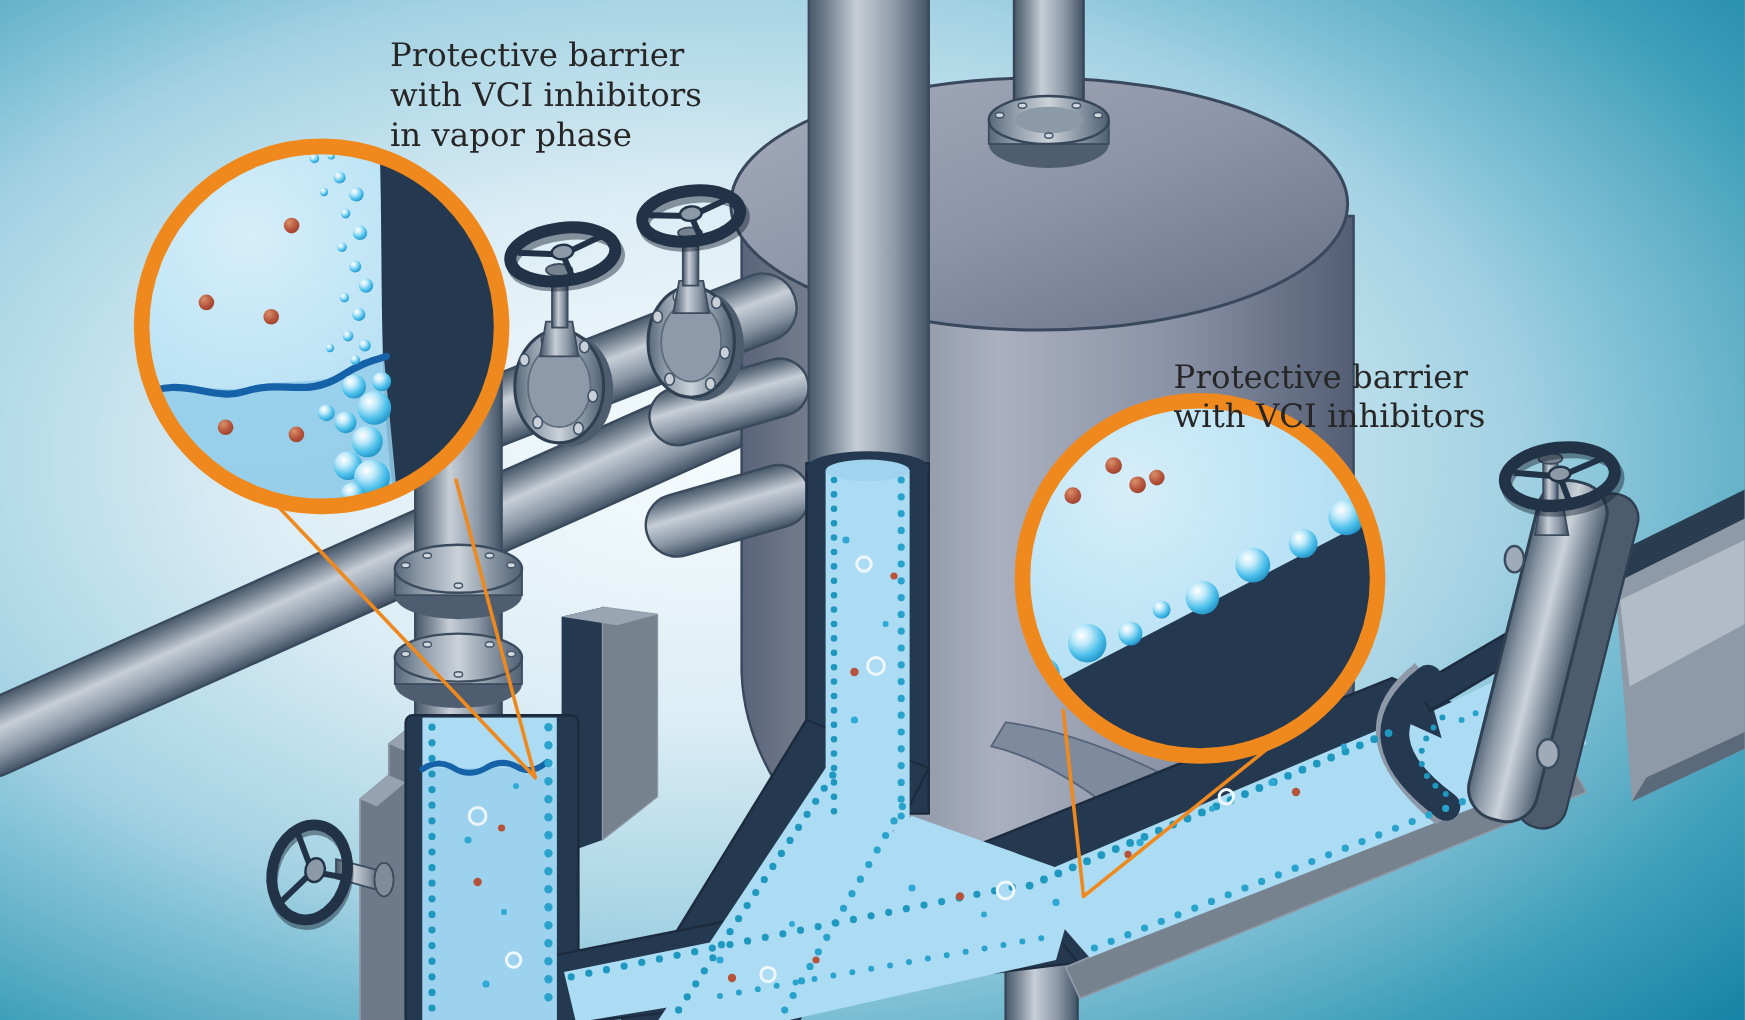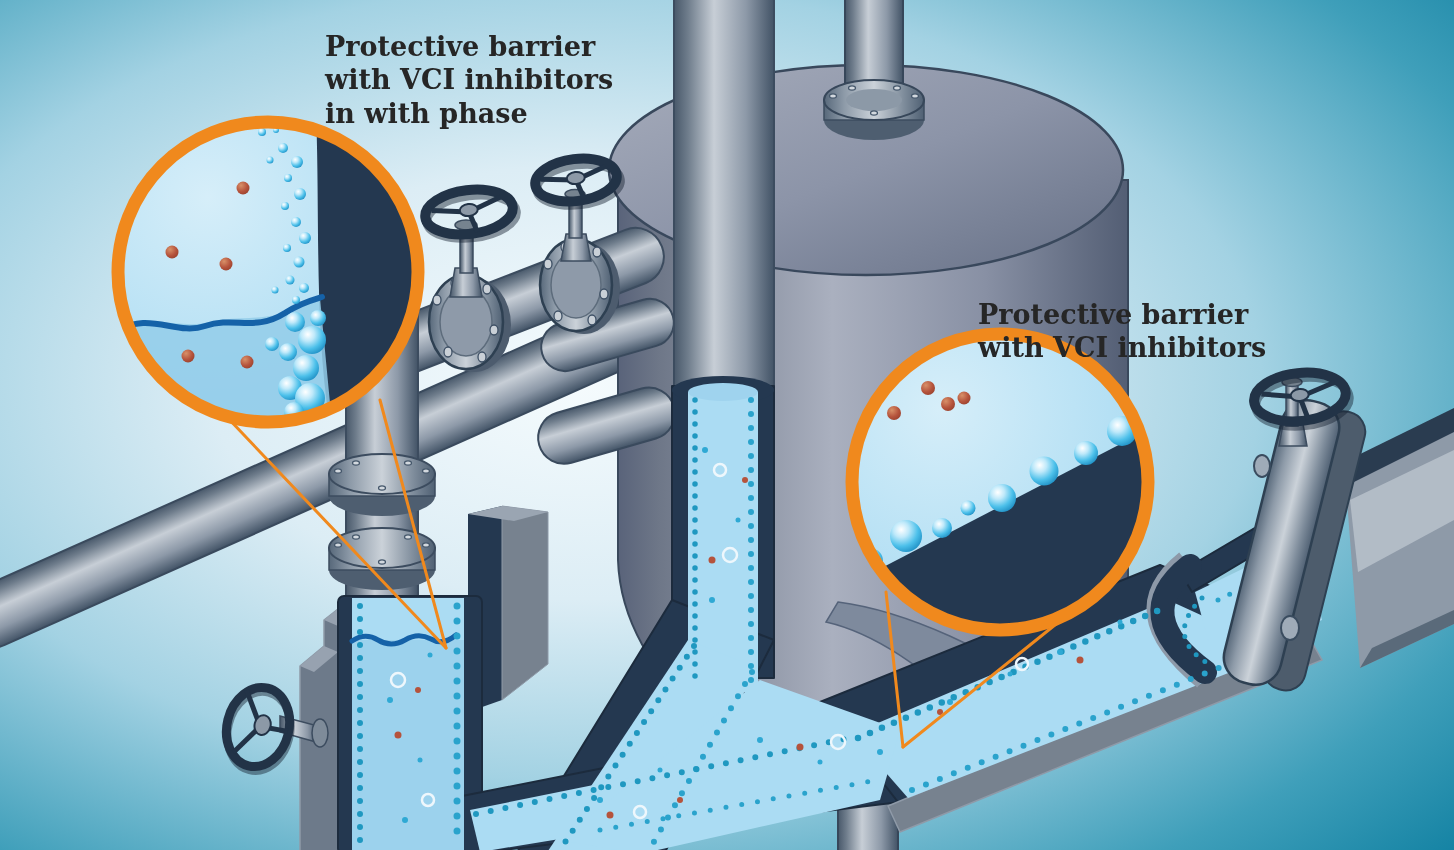--- a/index.html
+++ b/index.html
@@ -2,21 +2,21 @@
 <html><head>
 <meta charset="utf-8">
 <style>
   html,body{margin:0;padding:0;}
   body{font-family:"Liberation Sans",sans-serif;}
   .stage{position:relative;width:1454px;height:850px;overflow:hidden;background:#0a7c9e;}
   .stage svg{position:absolute;left:0;top:0;}
   .label{
     position:absolute;
     font-family:"DejaVu Serif",serif;
-    font-weight:700;
+    font-weight:400;
     font-size:27px;
     line-height:1.24;
     color:#262626;
     white-space:nowrap;
     z-index:5;
   }
   #label-vapor{left:325px;top:30px;}
   #label-liquid{left:978px;top:298px;}
   .label span{display:block;}
 </style>
@@ -427,19 +427,19 @@
             <circle cx="964" cy="398" r="6.5"></circle>
       </g>
     </g>
     <circle cx="1000" cy="482" r="148" fill="none" stroke="#f0891d" stroke-width="13"></circle>
   </g>
 </svg>
 
 <div class="label" id="label-vapor">
   <span>Protective barrier</span>
   <span>with VCI inhibitors</span>
-  <span>in with phase</span>
+  <span>in vapor phase</span>
 </div>
 <div class="label" id="label-liquid">
   <span>Protective barrier</span>
   <span>with VCI inhibitors</span>
 </div>
 </div>
 
 </body></html>

